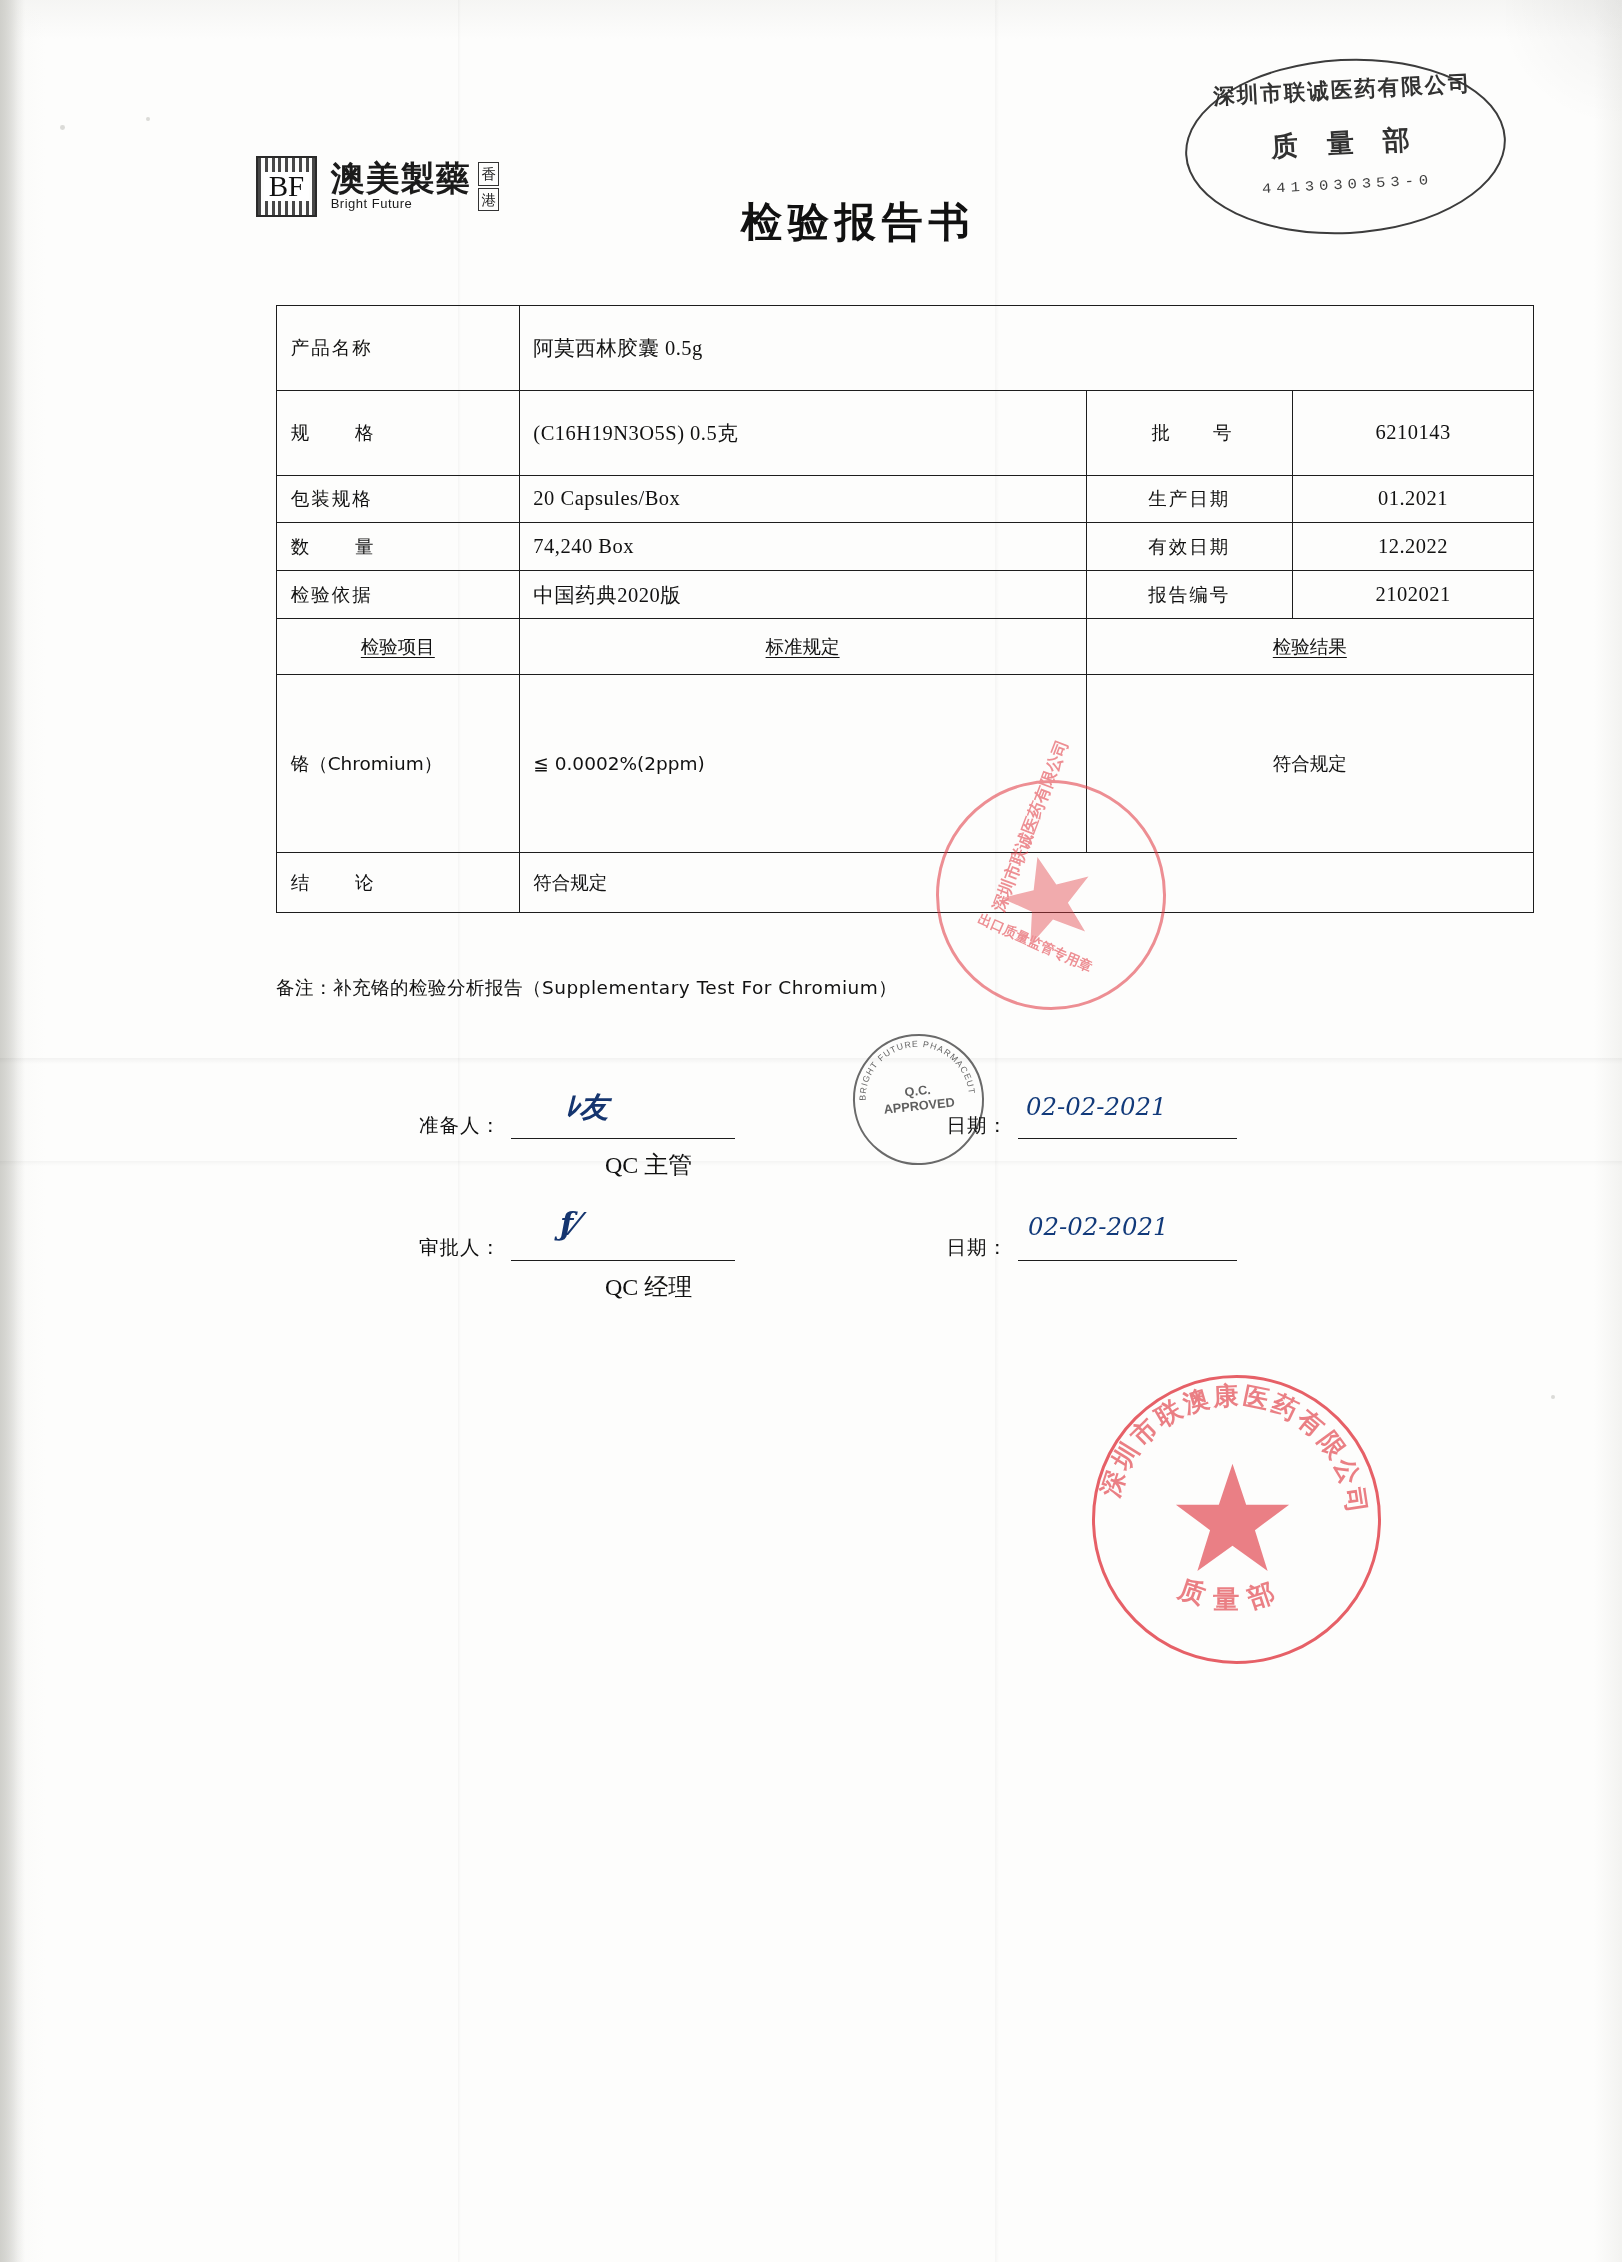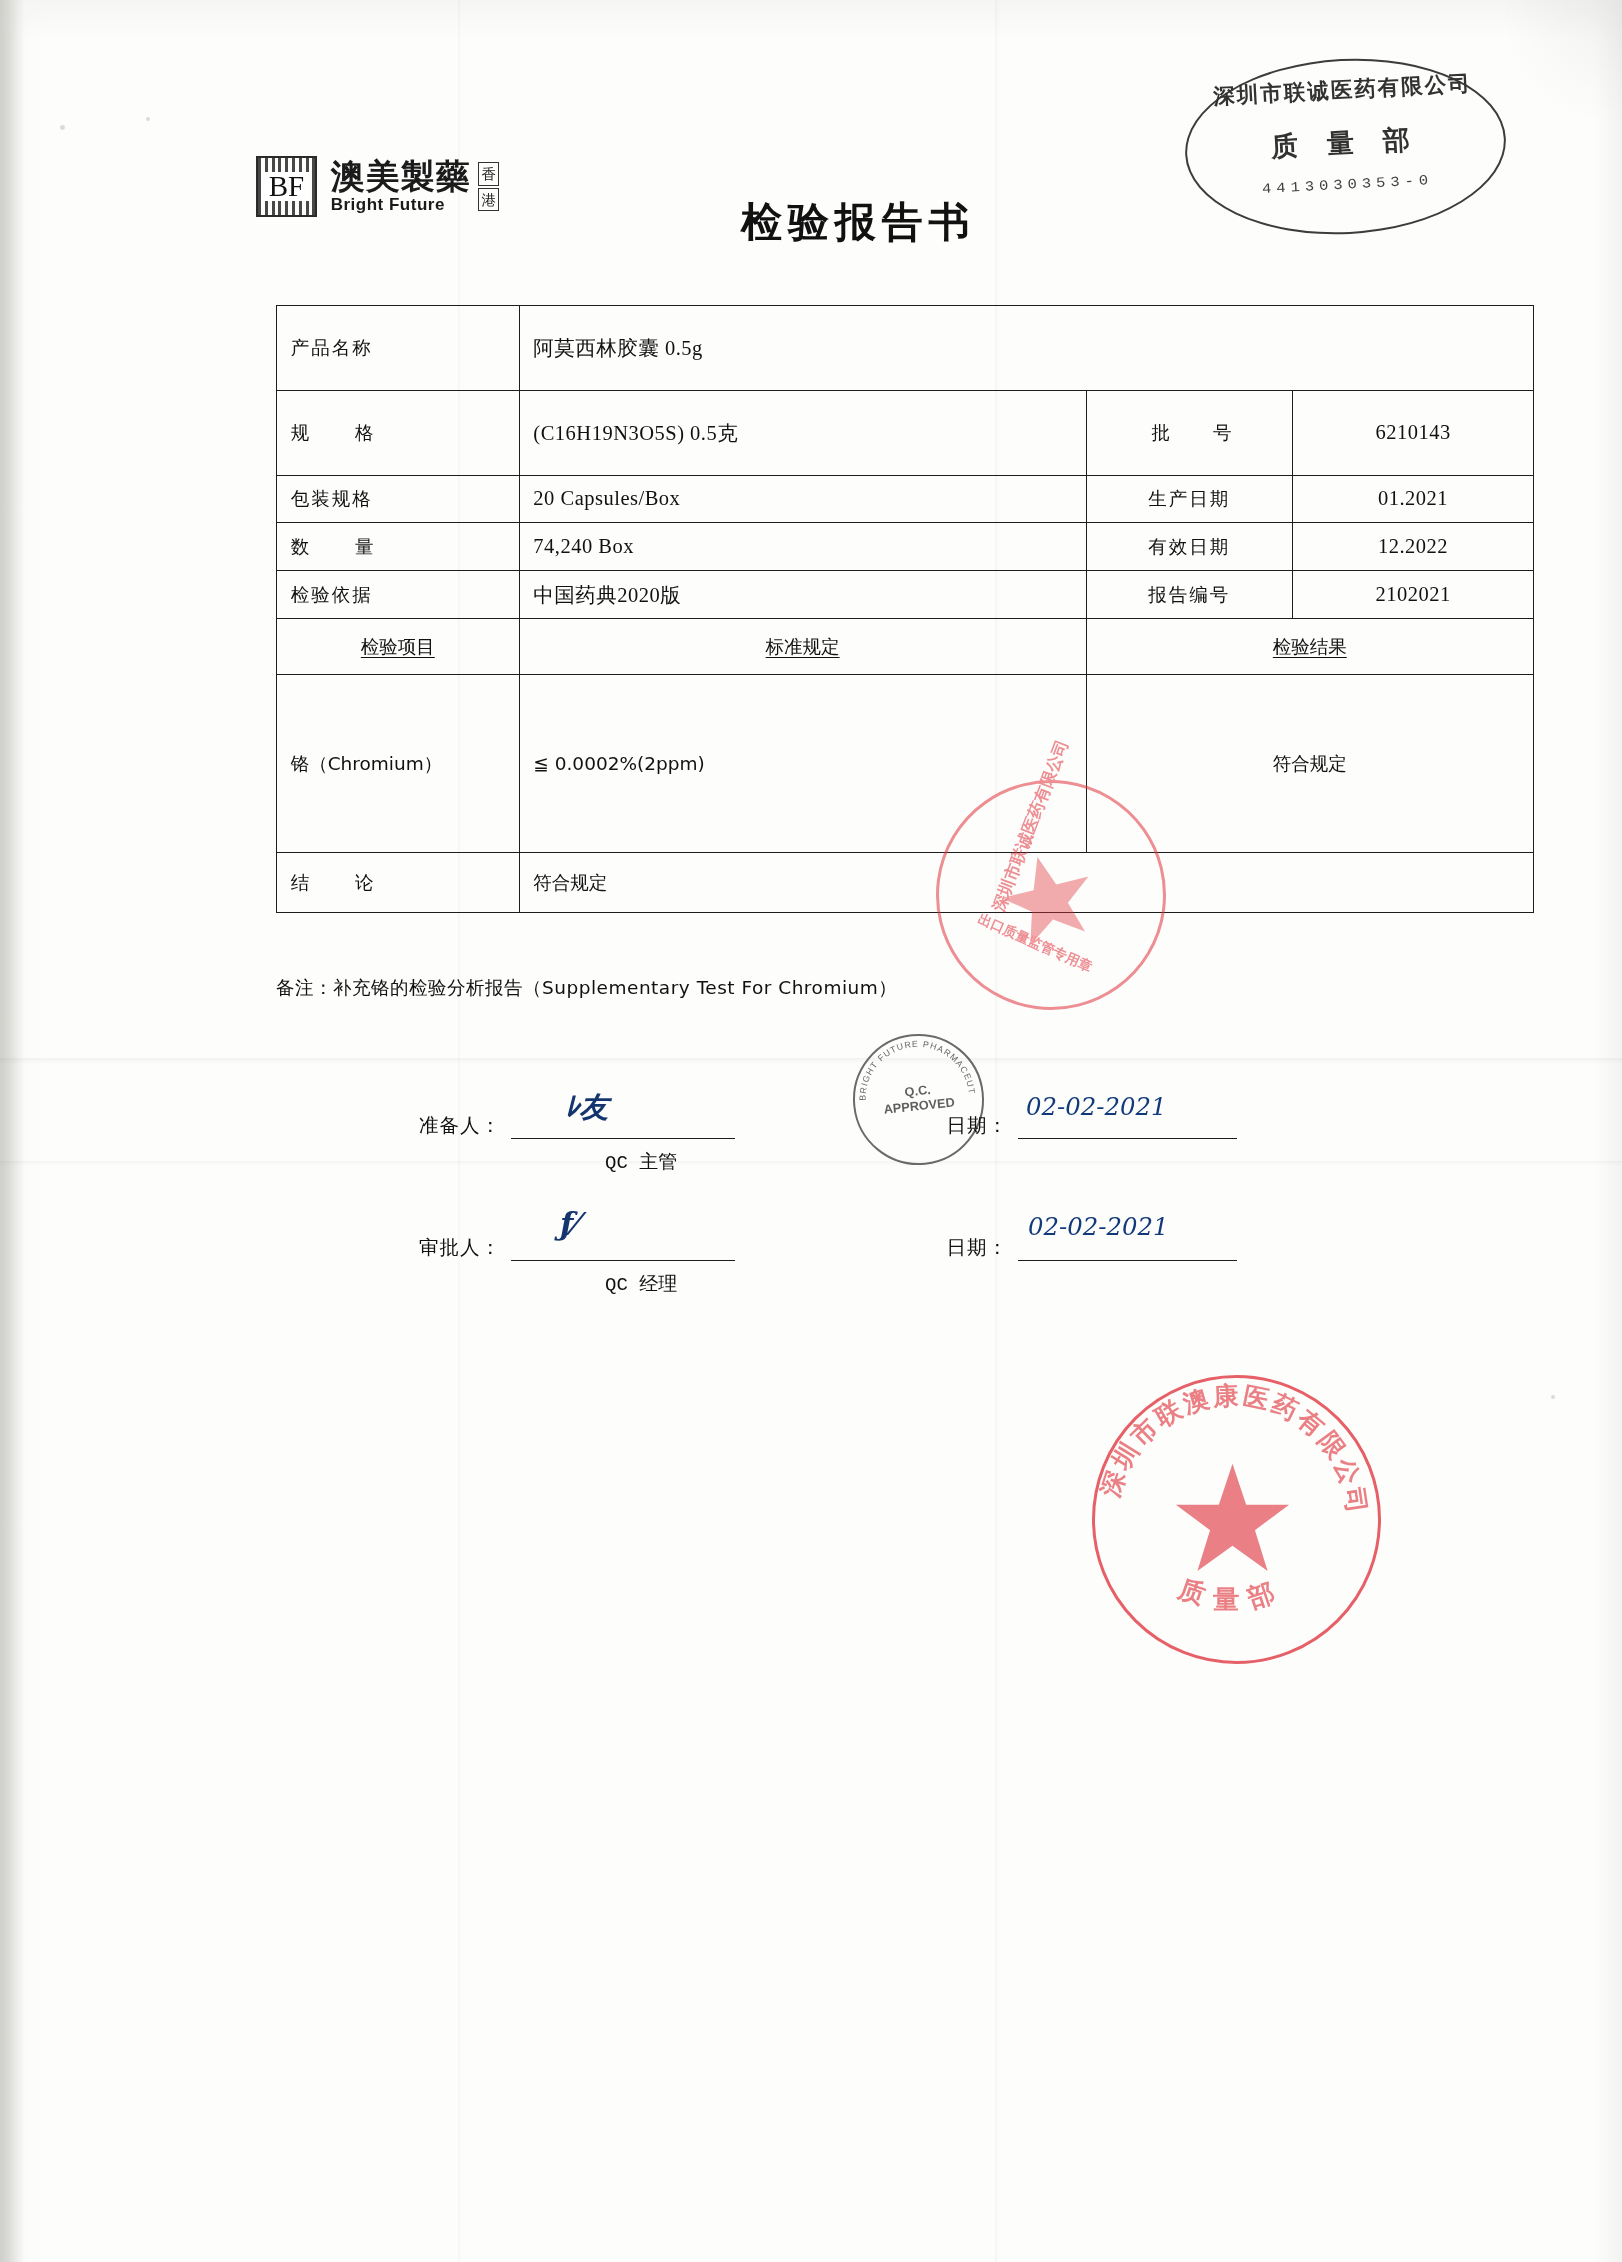--- a/index.html
+++ b/index.html
@@ -66,25 +66,24 @@
   .logo-text-cn {
     font-family: "DejaVu Sans", sans-serif;
     font-size: 34px;
     font-weight: bold;
     letter-spacing: 1px;
     color: #1b1b1b;
     line-height: 1.05;
   }
   .logo-text-en {
     font-family: "Liberation Sans", sans-serif;
-    font-size: 17px;
+    font-size: 13px;
     letter-spacing: 0.5px;
     color: #1b1b1b;
     line-height: 1.15;
-    font-weight: bold;
   }
   .logo-side {
     margin-left: 7.8px;
     display: flex;
     flex-direction: column;
     justify-content: center;
     font-family: "DejaVu Sans", sans-serif;
     font-size: 14.6px;
     color: #222;
     line-height: 1.35;
@@ -251,22 +250,22 @@
     display: inline-block;
     width: 224px;
     border-bottom: 1.5px solid #1d1d1d;
     height: 25px;
     position: relative;
     vertical-align: bottom;
     margin: 0 3.9px;
   }
   .sig-role {
     position: absolute;
-    font-family: Liberation Mono, monospace;
-    font-size: 19px;
+    font-family: Liberation Serif, serif;
+    font-size: 24px;
     color: #111;
   }
   .date-line {
     display: inline-block;
     width: 219px;
     border-bottom: 1.5px solid #1d1d1d;
     height: 25px;
     position: relative;
     vertical-align: bottom;
     margin-left: 4px;

